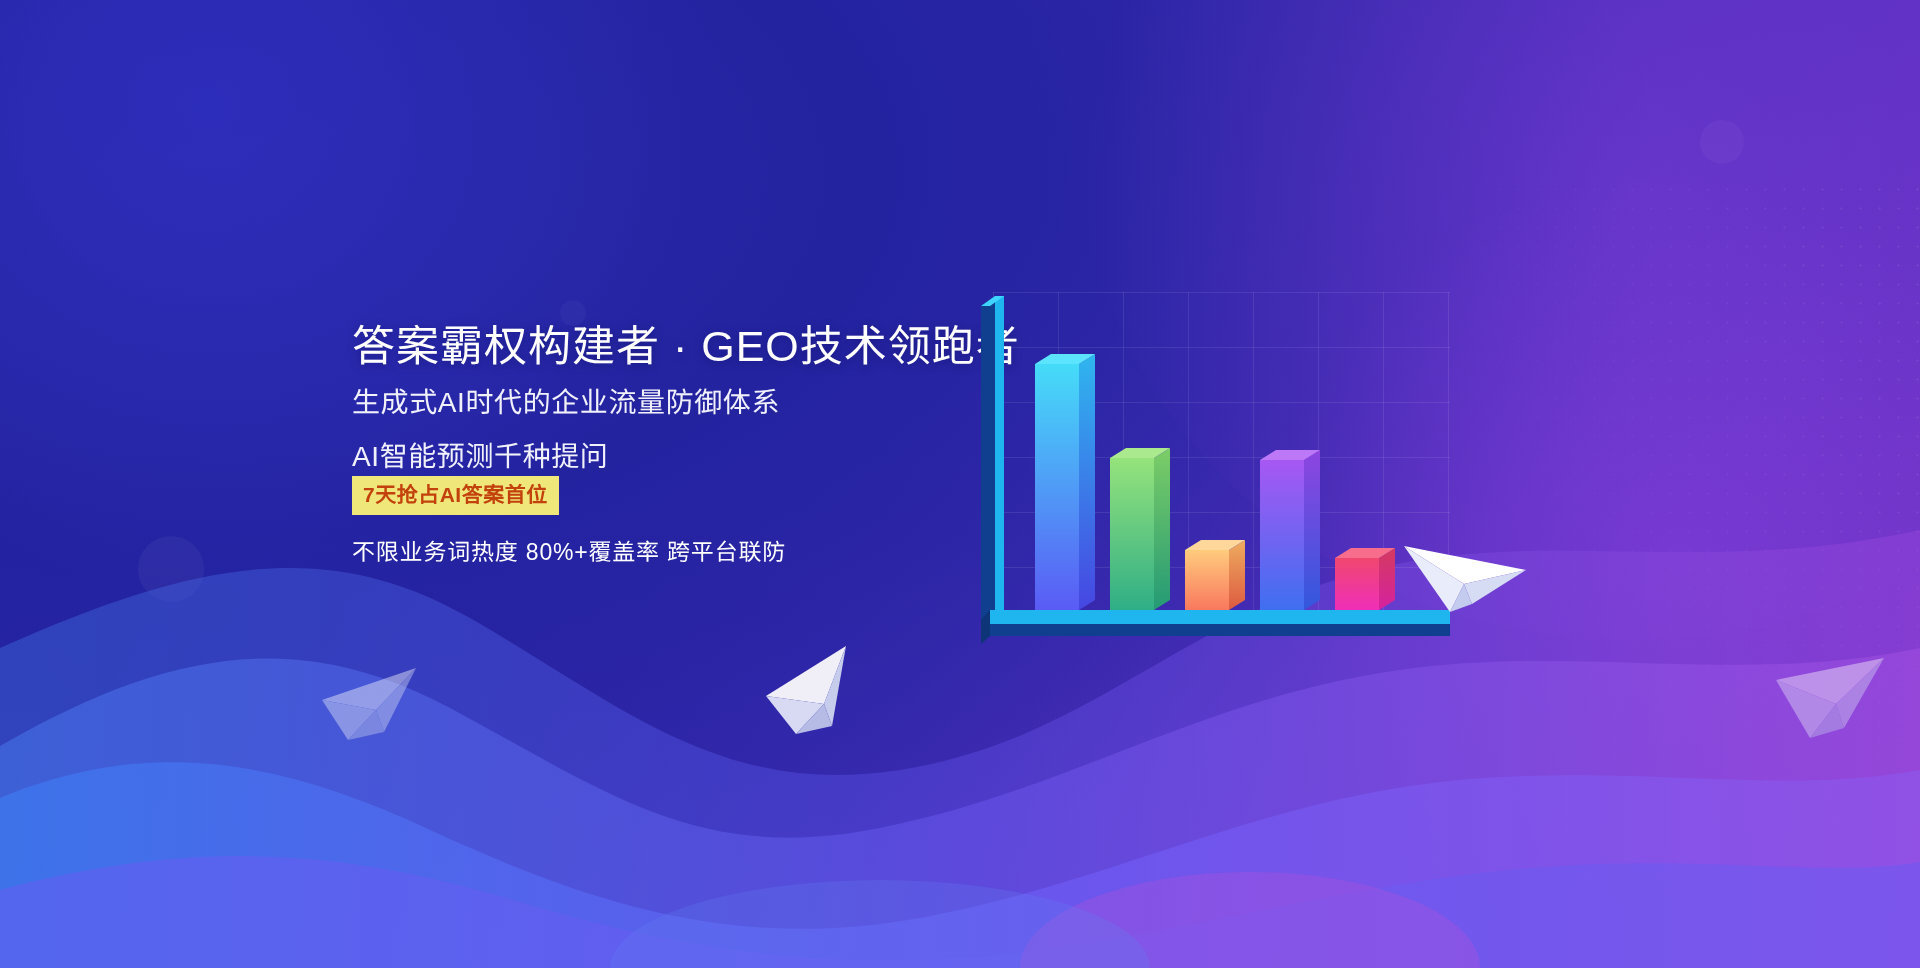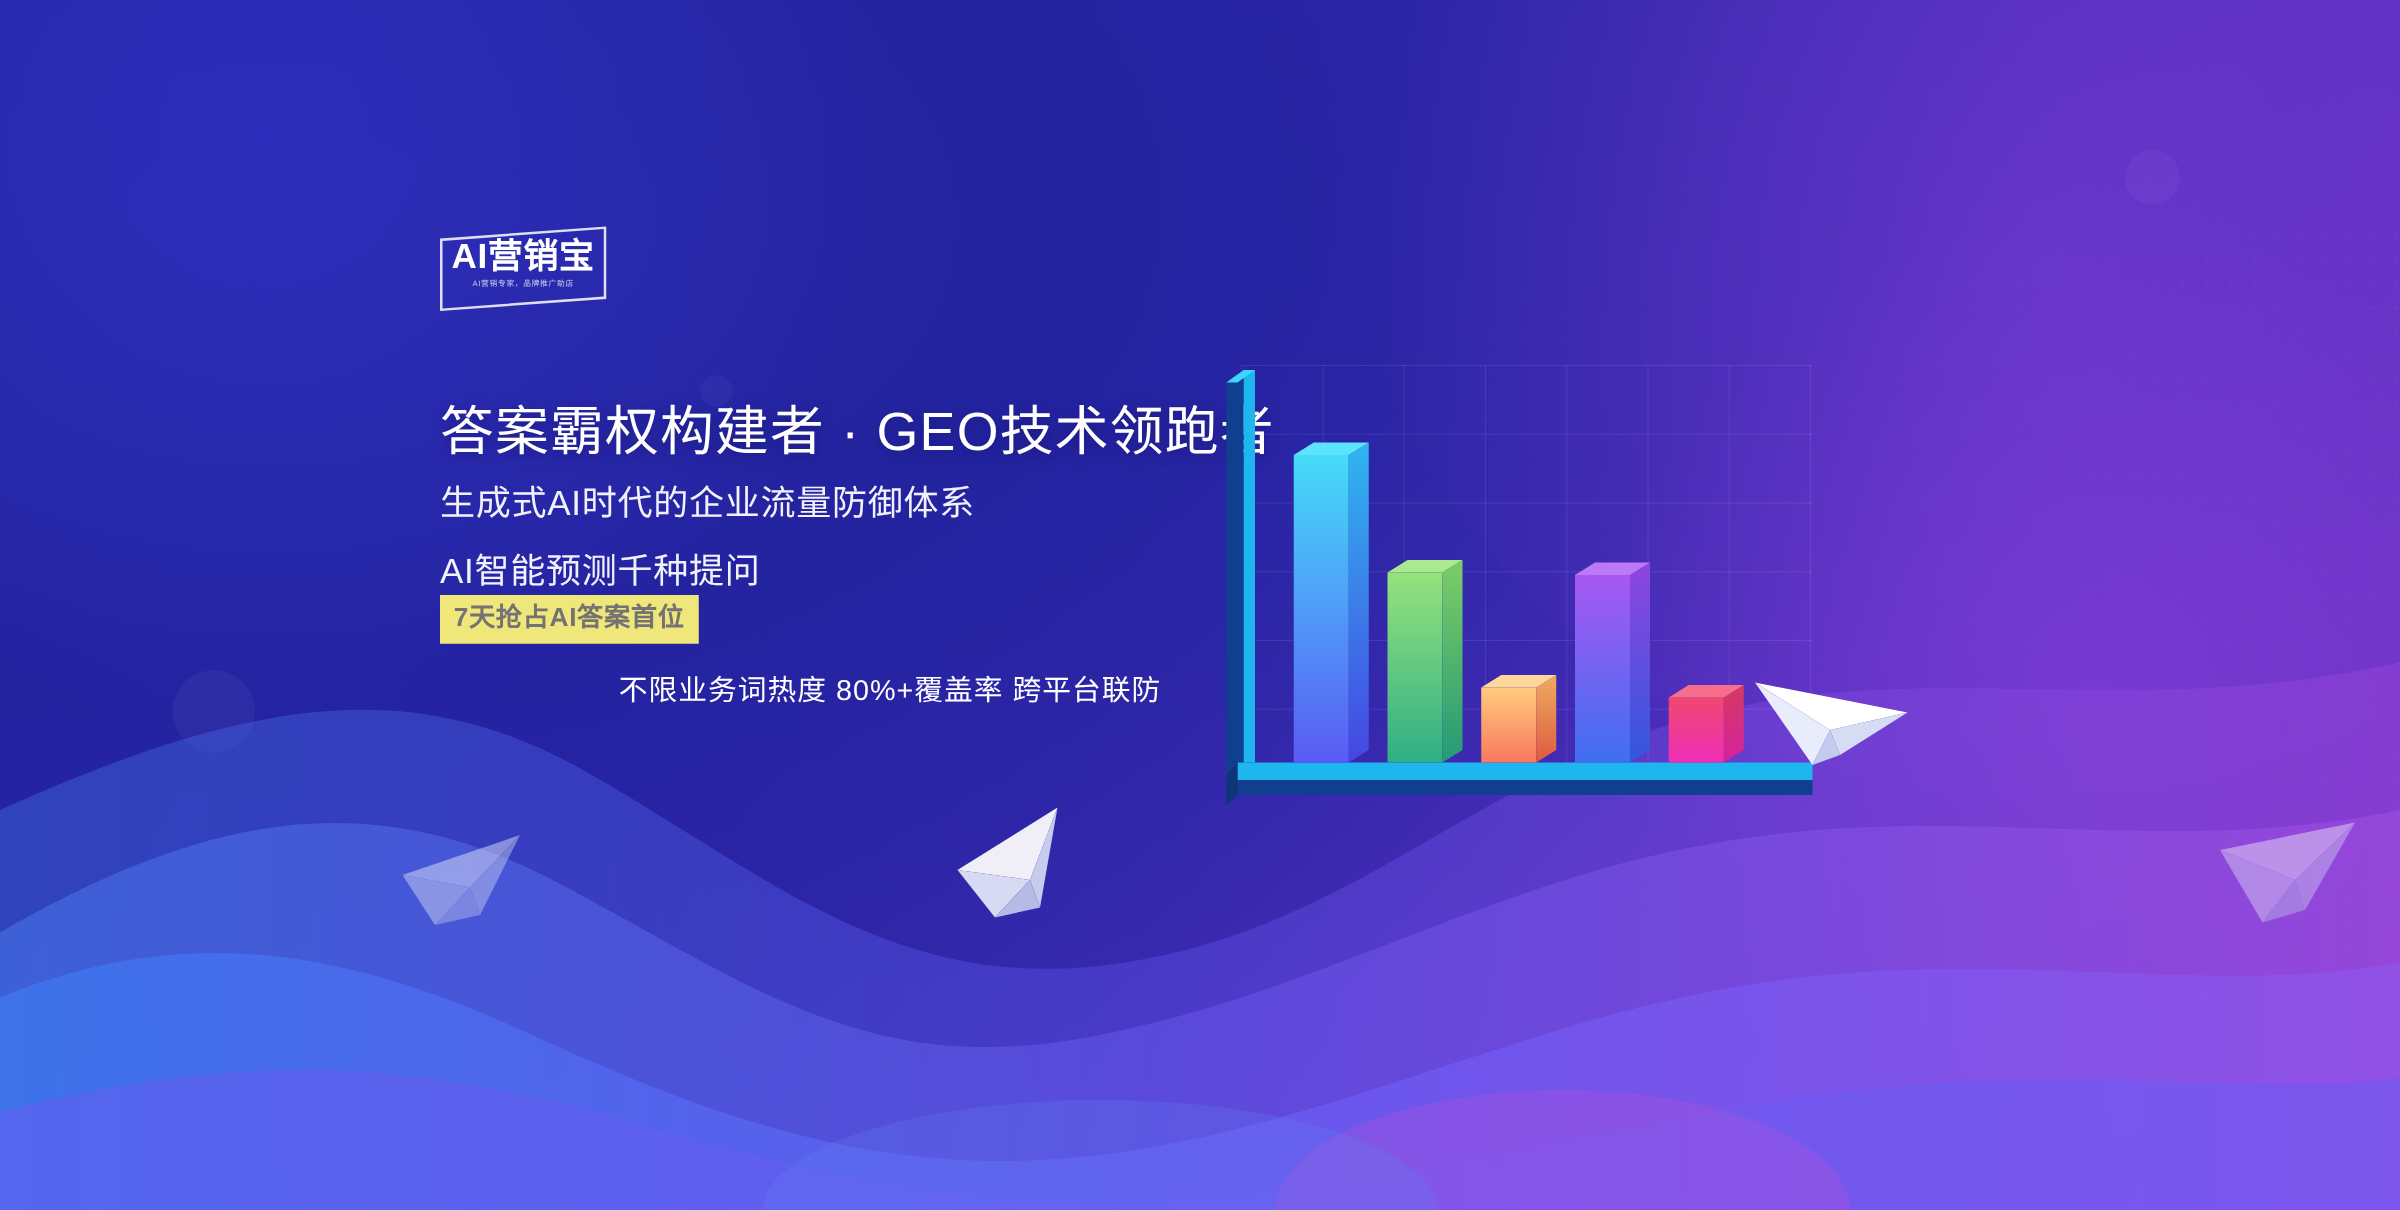--- a/index.html
+++ b/index.html
@@ -108,36 +108,35 @@
     line-height:30px;
     letter-spacing:.6px;
     margin:0 0 24px 0;
     white-space:nowrap;
   }
   .subline.tight{margin-bottom:4px;}
   .highlight-row{margin:0 0 22px 0;}
   .highlight{
     display:inline-block;
     background:#efe77a;
-    color:#737373;
+    color:#c2410c;
     font-size:21px;
     font-weight:bold;
     line-height:28px;
     letter-spacing:.5px;
     padding:5px 11px 6px 11px;
     white-space:nowrap;
   }
   .footline{
     color:#ffffff;
     font-size:23px;
     line-height:30px;
     letter-spacing:.8px;
     margin:0;
     white-space:nowrap;
-    text-align:center;
   }
 
   
   .chart{
     position:absolute;
     left:975px;top:292px;
     width:475px;height:380px;
   }
   .chart-grid{
     position:absolute;left:18px;top:0;right:0;bottom:44px;
@@ -193,25 +192,20 @@
       </defs>
       <path d="M0,150 C200,60 330,40 470,120 C620,206 720,300 900,272 C1090,242 1180,120 1370,72 C1550,28 1700,80 1920,32 L1920,470 L0,470 Z" fill="url(#wv1)" opacity="0.42"></path>
       <path d="M0,248 C170,150 300,130 450,210 C610,296 700,366 880,330 C1070,292 1200,200 1400,172 C1580,146 1740,188 1920,150 L1920,470 L0,470 Z" fill="url(#wv2)" opacity="0.50"></path>
       <path d="M0,300 C150,238 280,262 430,332 C600,410 740,452 920,420 C1110,386 1260,300 1460,282 C1640,266 1780,298 1920,272 L1920,470 L0,470 Z" fill="url(#wv3)" opacity="0.62"></path>
       <path d="M0,392 C210,336 360,356 520,404 C700,458 860,476 1040,452 C1240,424 1400,372 1600,366 C1740,362 1840,378 1920,364 L1920,470 L0,470 Z" fill="#6a5cf2" opacity="0.52"></path>
       <ellipse cx="1250" cy="470" rx="230" ry="96" fill="#b94fd8" opacity="0.30"></ellipse>
       <ellipse cx="880" cy="470" rx="270" ry="88" fill="#5f7ff2" opacity="0.26"></ellipse>
     </svg>
   </div>
 
-  <div class="logo">
-    <div class="logo-frame"></div>
-    <div class="logo-wordmark">AI营销宝</div>
-    <div class="logo-tagline">AI营销专家，品牌推广助店</div>
-  </div>
 
   <div class="copy">
     <h1 class="headline">答案霸权构建者 · GEO技术领跑者</h1>
     <p class="subline">生成式AI时代的企业流量防御体系</p>
     <p class="subline tight">AI智能预测千种提问</p>
     <div class="highlight-row">
       <span class="highlight">7天抢占AI答案首位</span>
     </div>
     <p class="footline">不限业务词热度 80%+覆盖率 跨平台联防</p>
   </div>

